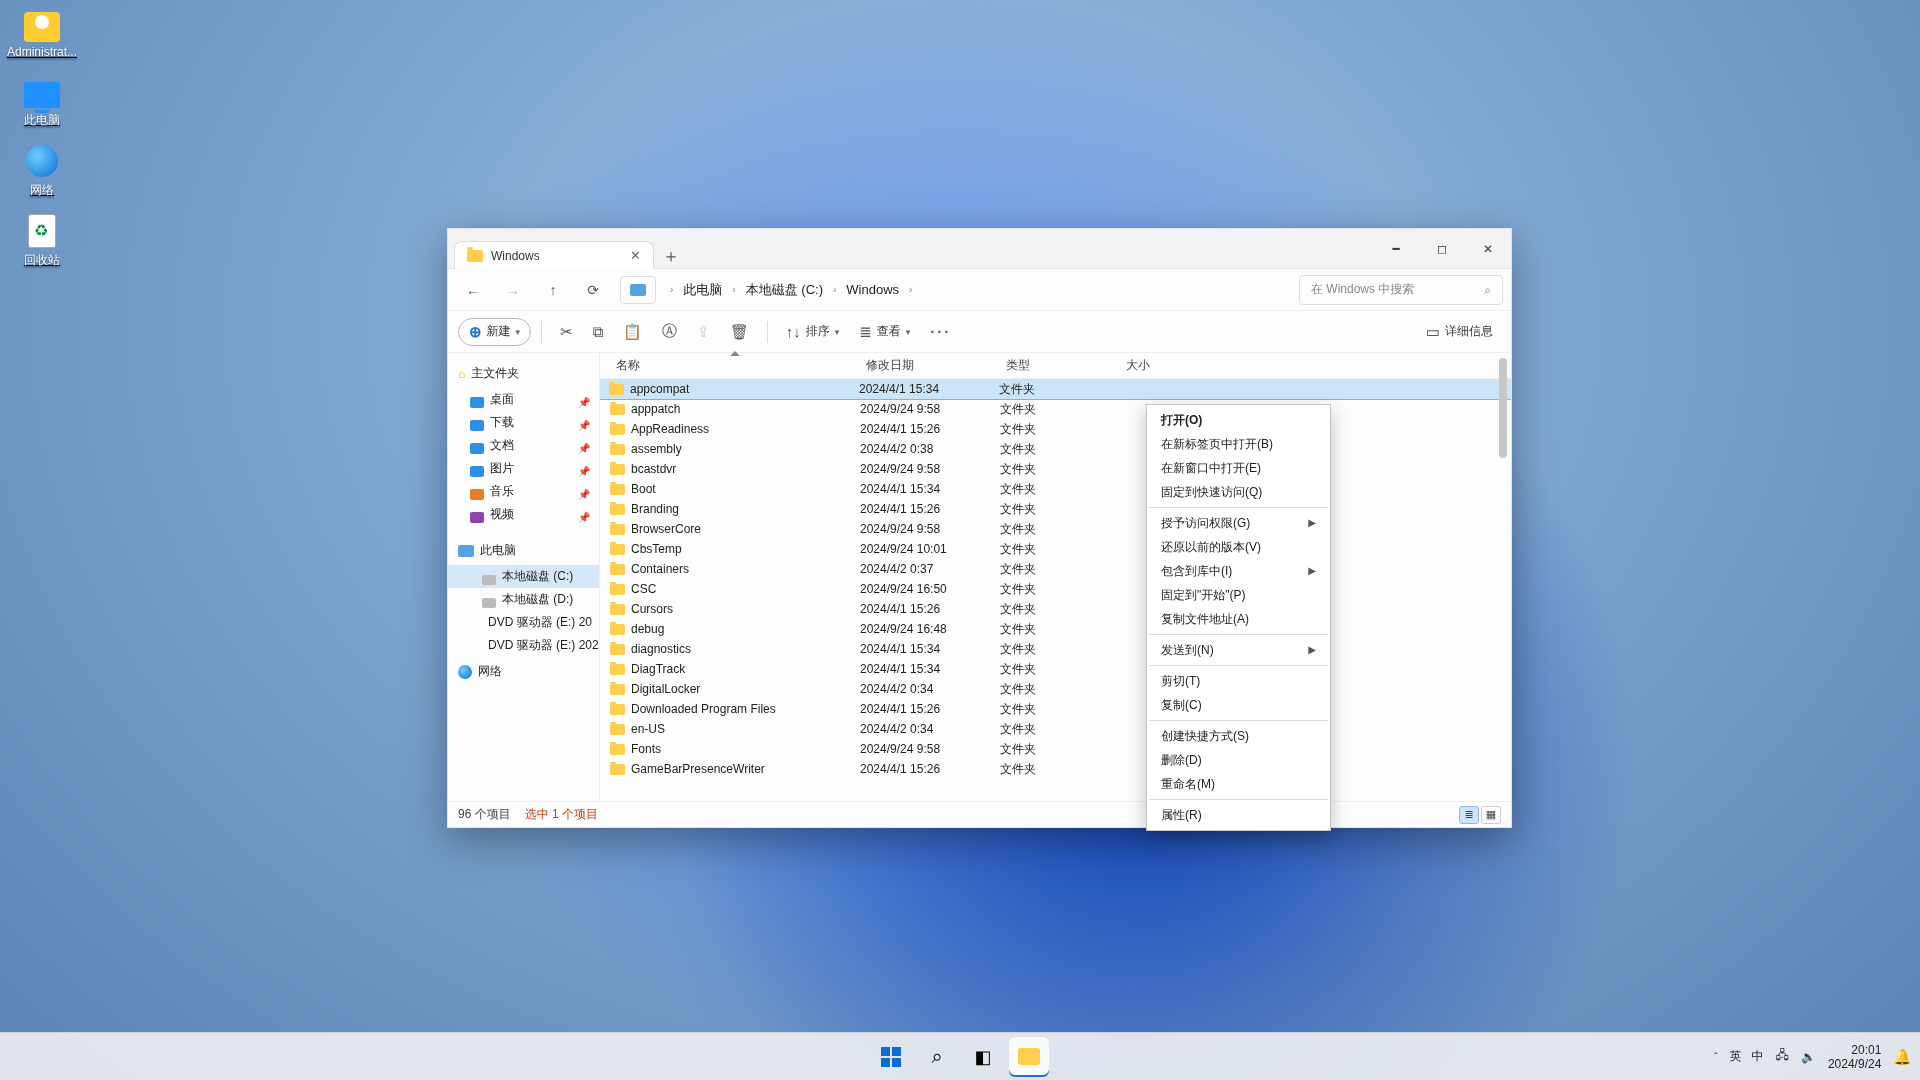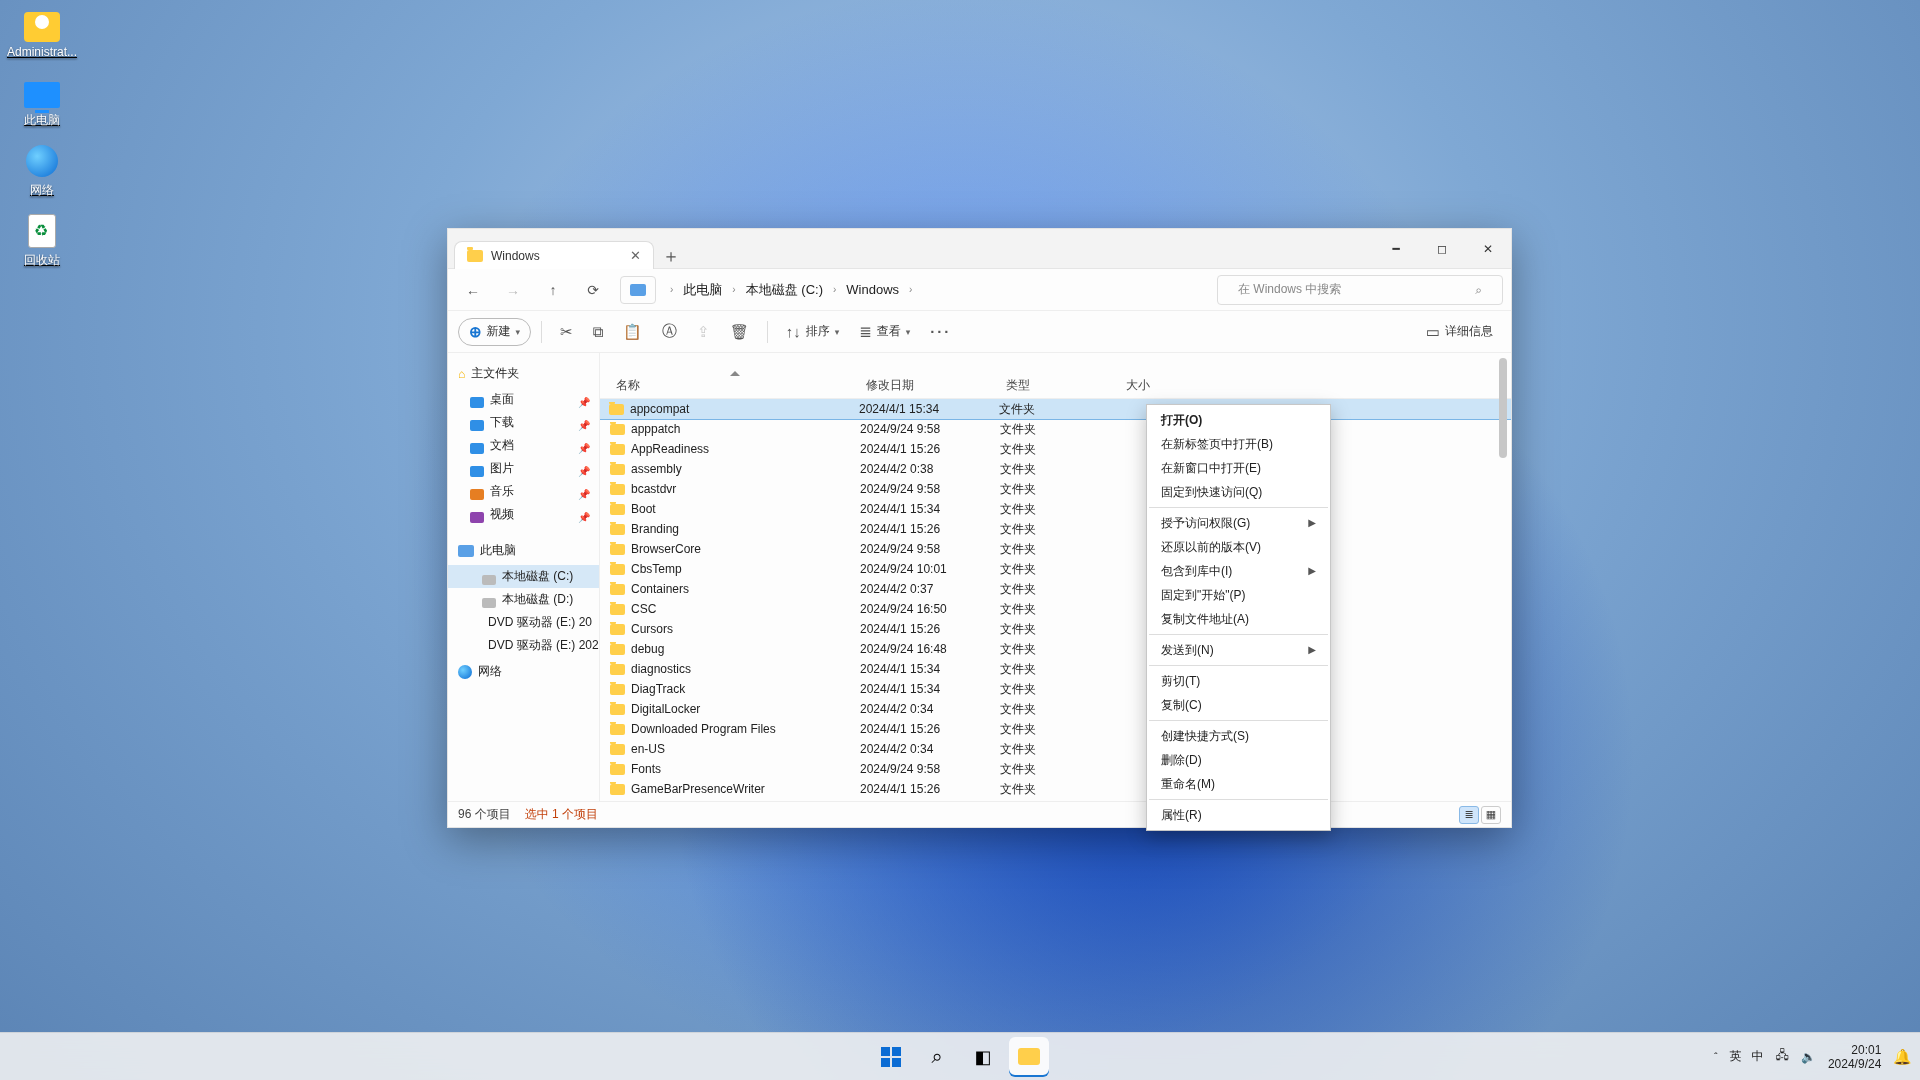--- a/index.html
+++ b/index.html
@@ -49,21 +49,21 @@
 .newtab{width:34px;display:flex;align-items:center;justify-content:center;color:#555;font-size:18px;}
 .winctrls{display:flex;}
 .winbtn{width:46px;display:flex;align-items:center;justify-content:center;color:#333;font-size:12px;}
 
 .addrrow{height:42px;display:flex;align-items:center;gap:6px;padding:0 8px;border-bottom:1px solid #eee;}
 .navbtn{width:34px;height:30px;display:flex;align-items:center;justify-content:center;color:#555;border-radius:4px;font-size:14px;}
 .pcbtn{width:36px;height:28px;border:1px solid #ddd;border-radius:4px;display:flex;align-items:center;justify-content:center;margin-left:4px;}
 .breadcrumb{display:flex;align-items:center;gap:4px;font-size:13px;color:#222;padding:0 8px;flex:1;}
 .crumb{padding:4px 6px;border-radius:3px;}
 .chev{color:#888;font-size:10px;}
-.searchbox{width:286px;height:30px;border:1px solid #ddd;border-radius:4px;display:flex;align-items:center;padding:0 20px;font-size:12px;color:#888;gap:6px;}
+.searchbox{width:204px;height:30px;border:1px solid #ddd;border-radius:4px;display:flex;align-items:center;padding:0 11px;font-size:12px;color:#888;gap:6px;}
 .searchbox .mag{margin-left:auto;color:#888;}
 
 .toolbar{height:42px;display:flex;align-items:center;gap:4px;padding:0 10px;border-bottom:1px solid #eee;font-size:12px;color:#333;}
 .tbtn{display:flex;align-items:center;gap:5px;padding:5px 8px;border-radius:4px;}
 .plusnew{border:1px solid #bbb;border-radius:14px;height:28px;padding:0 10px;display:flex;align-items:center;gap:5px;}
 .plusnew .plus{color:#1976d2;font-weight:600;font-size:15px;}
 .tsep{width:1px;height:22px;background:#ddd;margin:0 6px;}
 .tico{font-size:15px;color:#555;}
 .tico.dis{color:#ccc;}
 .more{letter-spacing:2px;font-weight:bold;}
@@ -74,21 +74,21 @@
 .side-h{display:flex;align-items:center;gap:6px;padding:6px 10px;font-weight:400;}
 .side-h .star{color:#f5b400;}
 .side-i{display:flex;align-items:flex-end;gap:6px;padding:3px 10px 3px 22px;position:relative;white-space:nowrap;overflow:hidden;text-overflow:ellipsis;}
 .side-i .pin{position:absolute;right:8px;color:#888;font-size:10px;}
 .side-i.sel{background:#d6e8f7;}
 .side-i .sq{width:14px;height:11px;border-radius:2px;display:inline-block;}
 .indent2{padding-left:34px;}
 .side-gap{height:10px;}
 
 .listwrap{flex:1;display:flex;flex-direction:column;min-width:0;position:relative;}
-.cols{display:grid;grid-template-columns:250px 140px 120px 90px;font-size:12px;color:#444;border-bottom:1px solid #eee;height:26px;align-items:center;padding-left:10px;margin-top:20px;}
+.cols{display:grid;grid-template-columns:250px 140px 120px 90px;font-size:12px;color:#444;border-bottom:1px solid #eee;height:26px;align-items:center;padding-left:10px;}
 .cols .ch{padding:4px 6px;position:relative;}
 .cols .ch.sortup::after{content:"";position:absolute;top:-2px;left:50%;transform:translateX(-50%);border-left:5px solid transparent;border-right:5px solid transparent;border-bottom:5px solid #888;}
 .rows{flex:1;overflow:hidden;font-size:12px;color:#222; position:relative;}
 .row{display:grid;grid-template-columns:250px 140px 120px 90px;align-items:center;height:20px;padding-left:10px;}
 .row .nm{display:flex;align-items:center;gap:6px;white-space:nowrap;overflow:hidden;text-overflow:ellipsis;}
 .row .fic{width:15px;height:11px;background:#ffcf4b;border-radius:2px;position:relative;flex:0 0 15px;}
 .row .fic::before{content:"";position:absolute;top:-3px;left:0;width:6px;height:3px;background:#ffcf4b;border-radius:1px;}
 .row.sel{background:#cce4f7;border:1px solid #7ab5e6;height:22px;margin:-1px;padding-left:9px;}
 .vscroll{position:absolute;right:1px;top:1px;bottom:1px;width:14px;}
 .vscroll .thumb{position:absolute;top:4px;left:3px;width:8px;height:100px;background:#c7c7c7;border-radius:4px;}

